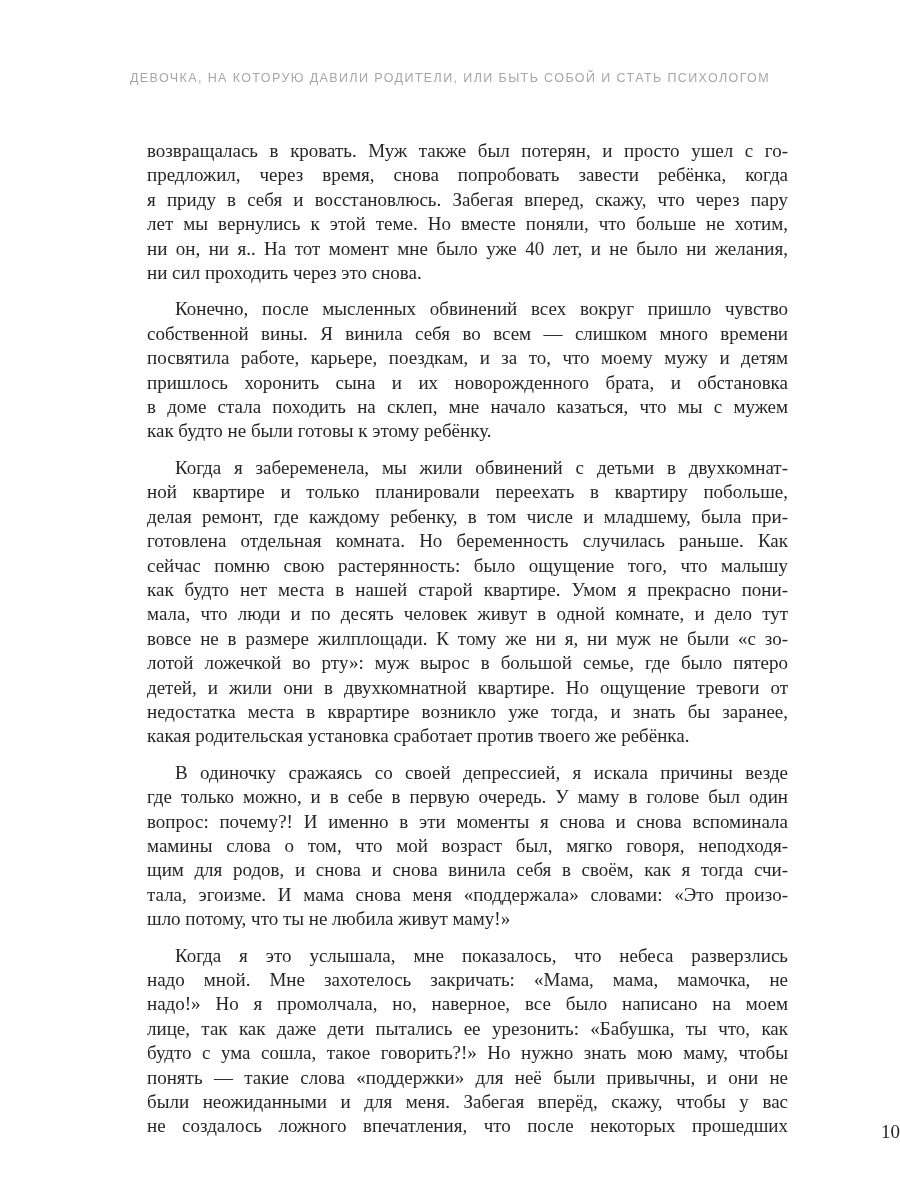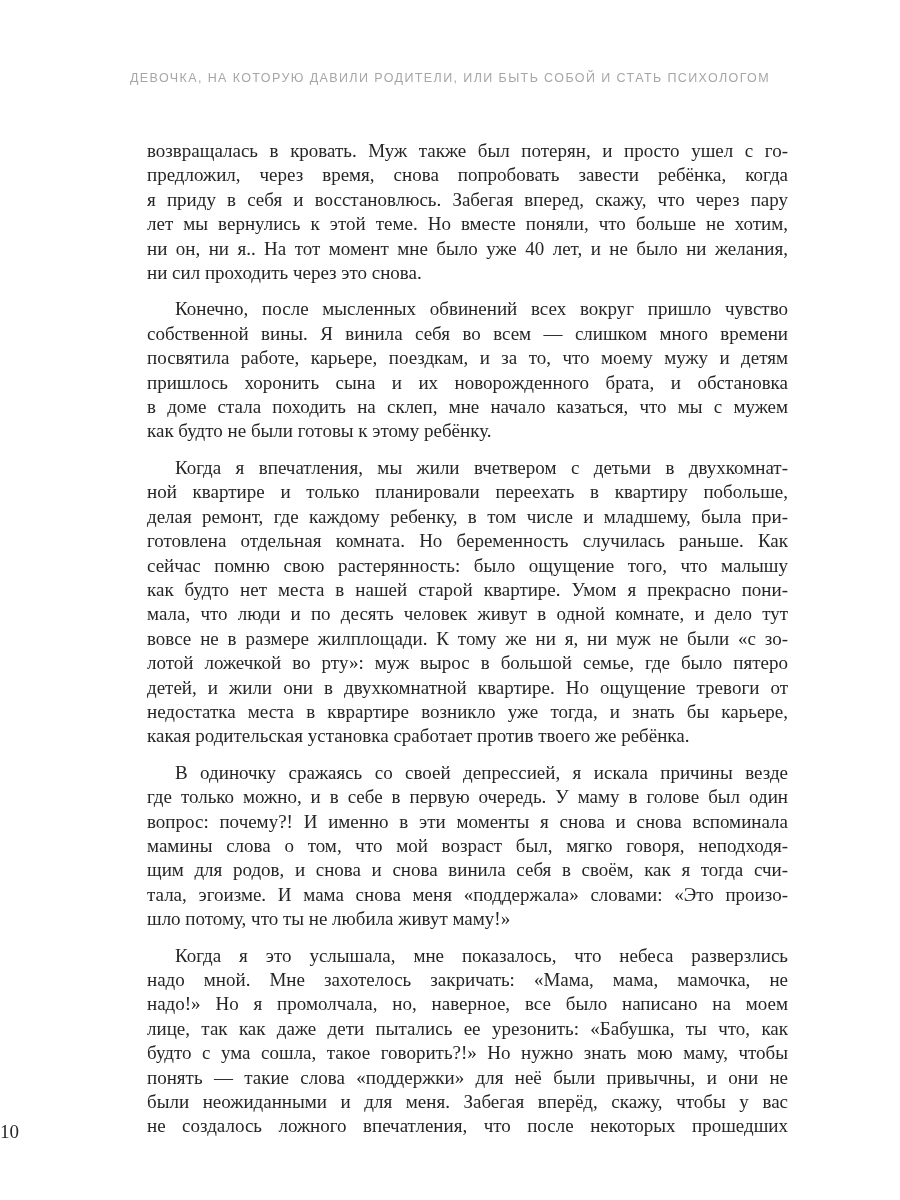--- a/index.html
+++ b/index.html
@@ -42,21 +42,21 @@
     text-align-last: left;
   }
   .line.first-indent {
     text-indent: 28px;
   }
   .page-number {
     position: absolute;
     top: 1121px;
     left: 0;
     width: 100%;
-    text-align: left;
+    text-align: right;
     font-size: 19px;
     color: var(--text-color, #333333);
   }
 </style>
 </head>
 <body>
 
 <div class="page">
   <div class="running-header">ДЕВОЧКА, НА КОТОРУЮ ДАВИЛИ РОДИТЕЛИ, ИЛИ БЫТЬ СОБОЙ И СТАТЬ ПСИХОЛОГОМ</div>
 
@@ -71,31 +71,31 @@
       </div>
       <div class="paragraph">
         <div class="line first-indent">Конечно, после мысленных обвинений всех вокруг пришло чувство</div>
         <div class="line">собственной вины. Я винила себя во всем — слишком много времени</div>
         <div class="line">посвятила работе, карьере, поездкам, и за то, что моему мужу и детям</div>
         <div class="line">пришлось хоронить сына и их новорожденного брата, и обстановка</div>
         <div class="line">в доме стала походить на склеп, мне начало казаться, что мы с мужем</div>
         <div class="line last">как будто не были готовы к этому ребёнку.</div>
       </div>
       <div class="paragraph">
-        <div class="line first-indent">Когда я впечатления, мы жили вчетвером с детьми в двухкомнат-</div>
+        <div class="line first-indent">Когда я забеременела, мы жили обвинений с детьми в двухкомнат-</div>
         <div class="line">ной квартире и только планировали переехать в квартиру побольше,</div>
         <div class="line">делая ремонт, где каждому ребенку, в том числе и младшему, была при-</div>
         <div class="line">готовлена отдельная комната. Но беременность случилась раньше. Как</div>
         <div class="line">сейчас помню свою растерянность: было ощущение того, что малышу</div>
         <div class="line">как будто нет места в нашей старой квартире. Умом я прекрасно пони-</div>
         <div class="line">мала, что люди и по десять человек живут в одной комнате, и дело тут</div>
         <div class="line">вовсе не в размере жилплощади. К тому же ни я, ни муж не были «с зо-</div>
         <div class="line">лотой ложечкой во рту»: муж вырос в большой семье, где было пятеро</div>
         <div class="line">детей, и жили они в двухкомнатной квартире. Но ощущение тревоги от</div>
-        <div class="line">недостатка места в кврартире возникло уже тогда, и знать бы карьере,</div>
+        <div class="line">недостатка места в кврартире возникло уже тогда, и знать бы заранее,</div>
         <div class="line last">какая родительская установка сработает против твоего же ребёнка.</div>
       </div>
       <div class="paragraph">
         <div class="line first-indent">В одиночку сражаясь со своей депрессией, я искала причины везде</div>
         <div class="line">где только можно, и в себе в первую очередь. У маму в голове был один</div>
         <div class="line">вопрос: почему?! И именно в эти моменты я снова и снова вспоминала</div>
         <div class="line">мамины слова о том, что мой возраст был, мягко говоря, неподходя-</div>
         <div class="line">щим для родов, и снова и снова винила себя в своём, как я тогда счи-</div>
         <div class="line">тала, эгоизме. И мама снова меня «поддержала» словами: «Это произо-</div>
         <div class="line last">шло потому, что ты не любила живут маму!»</div>

